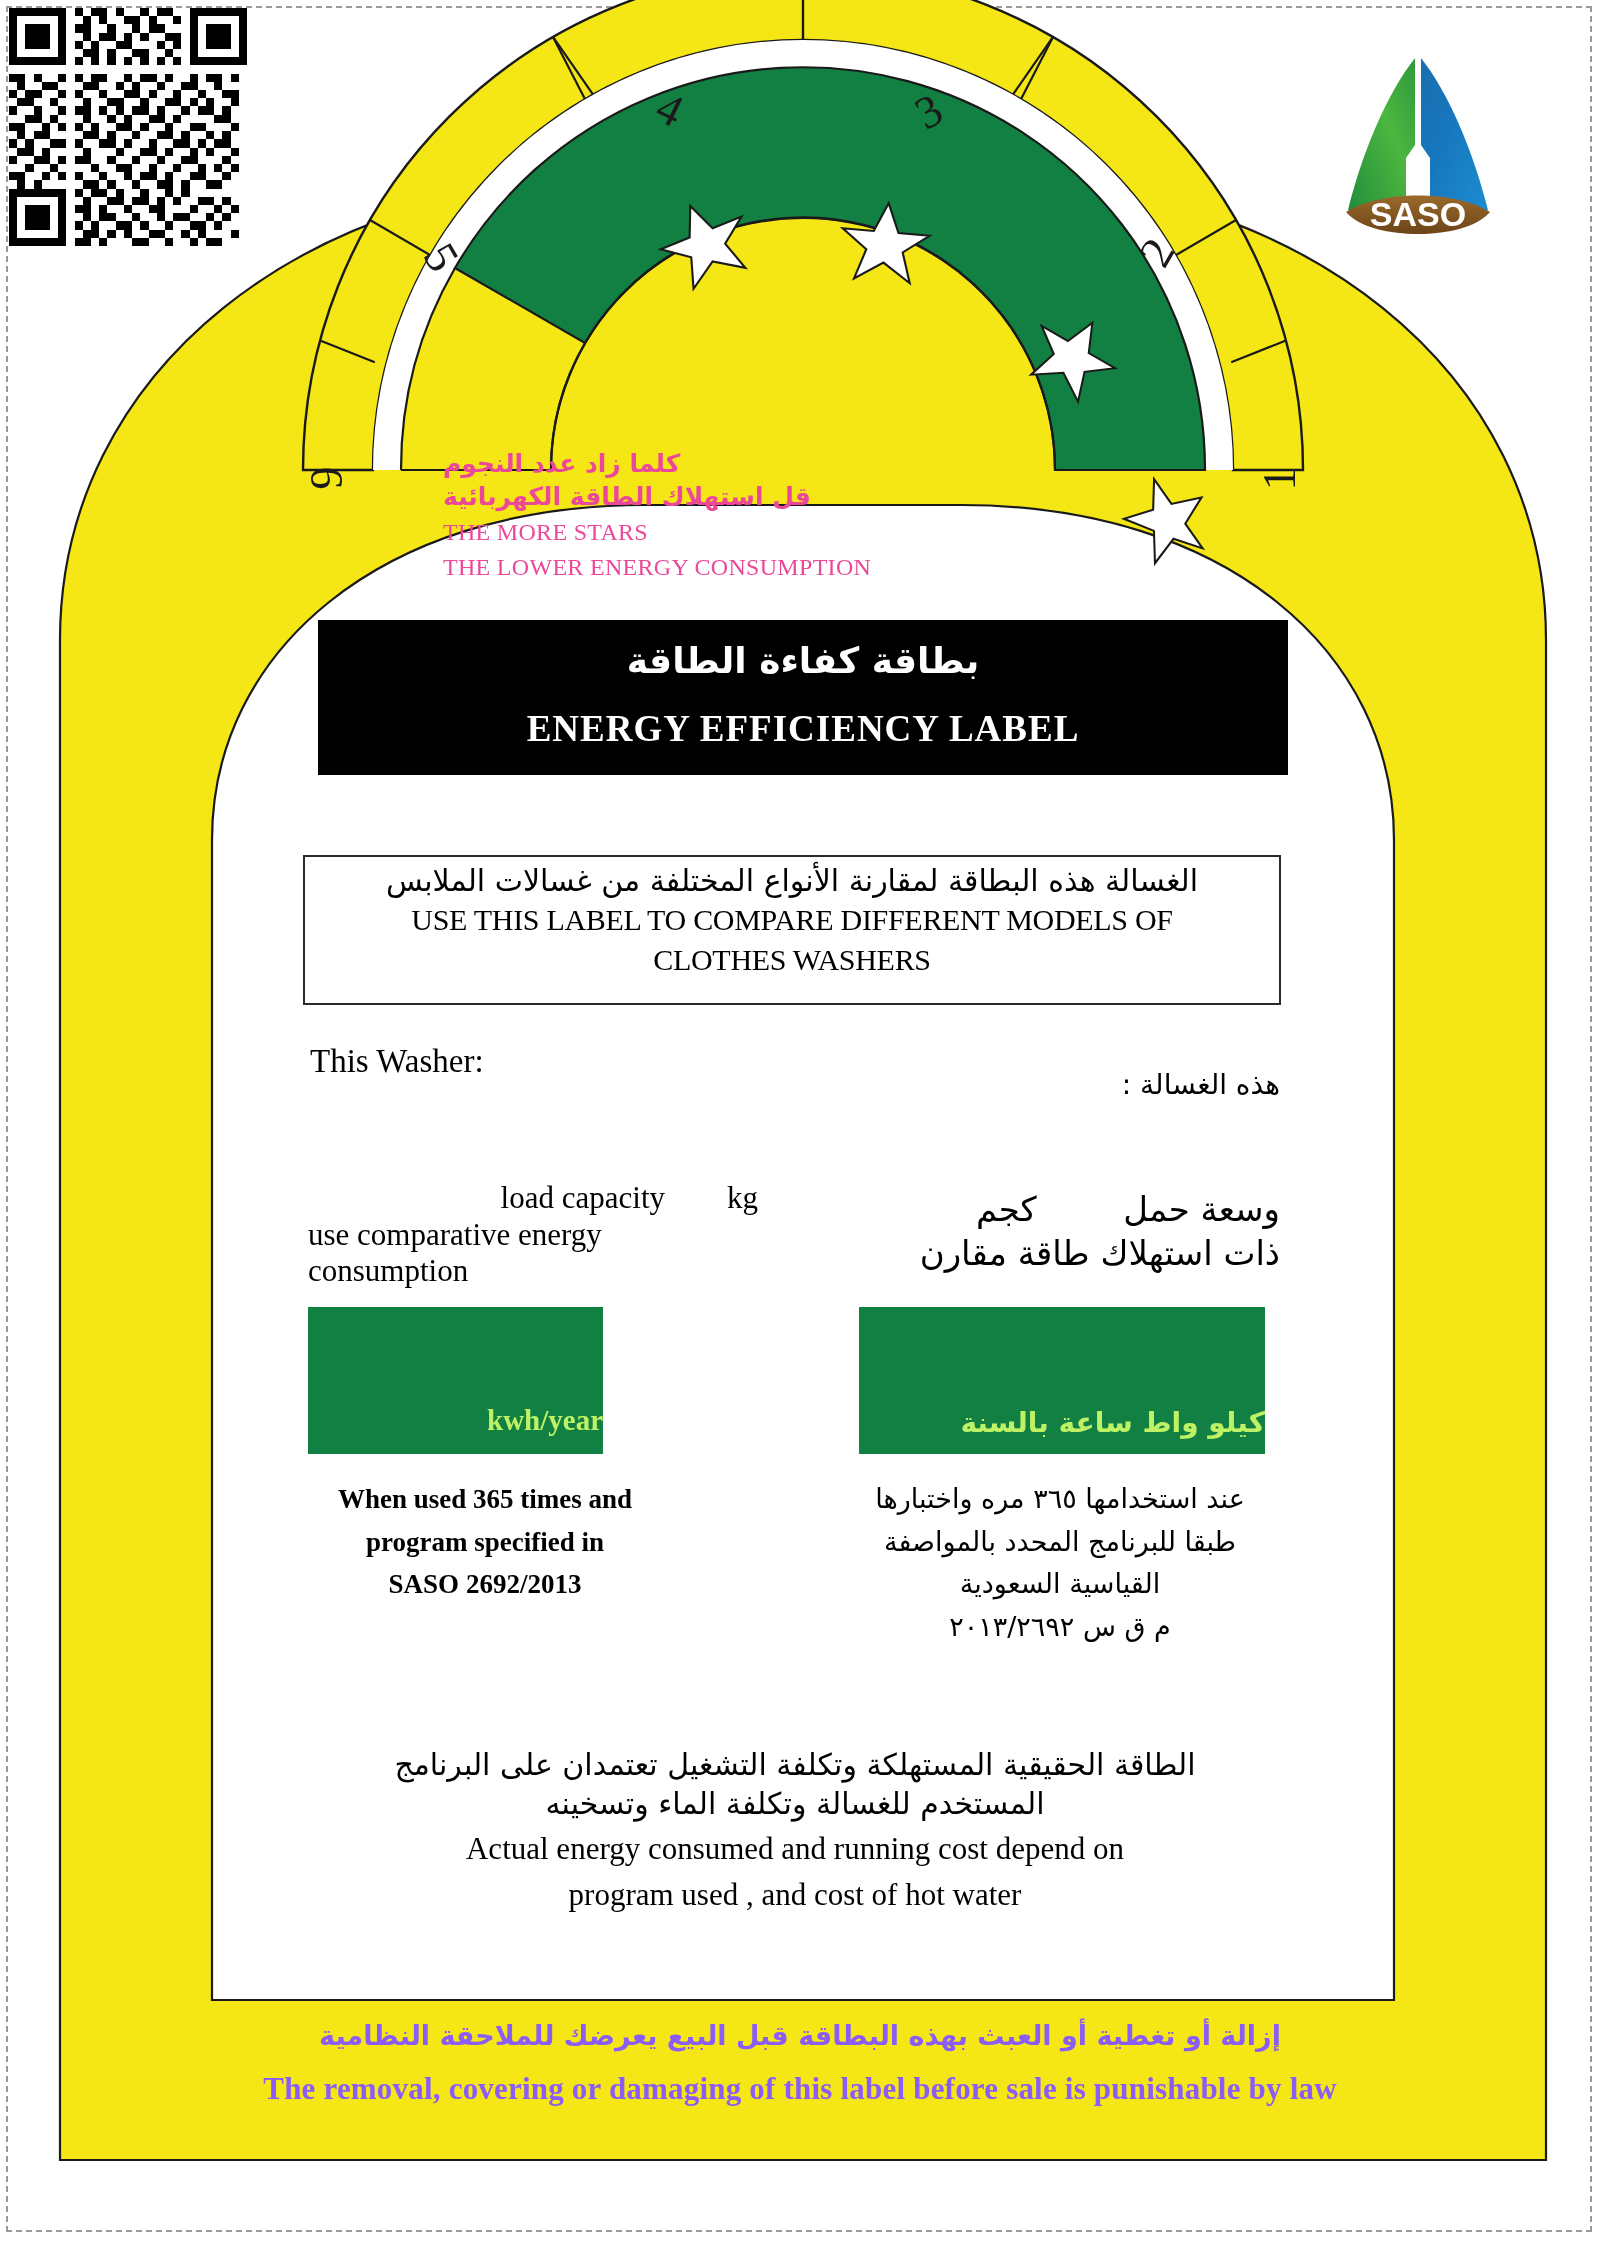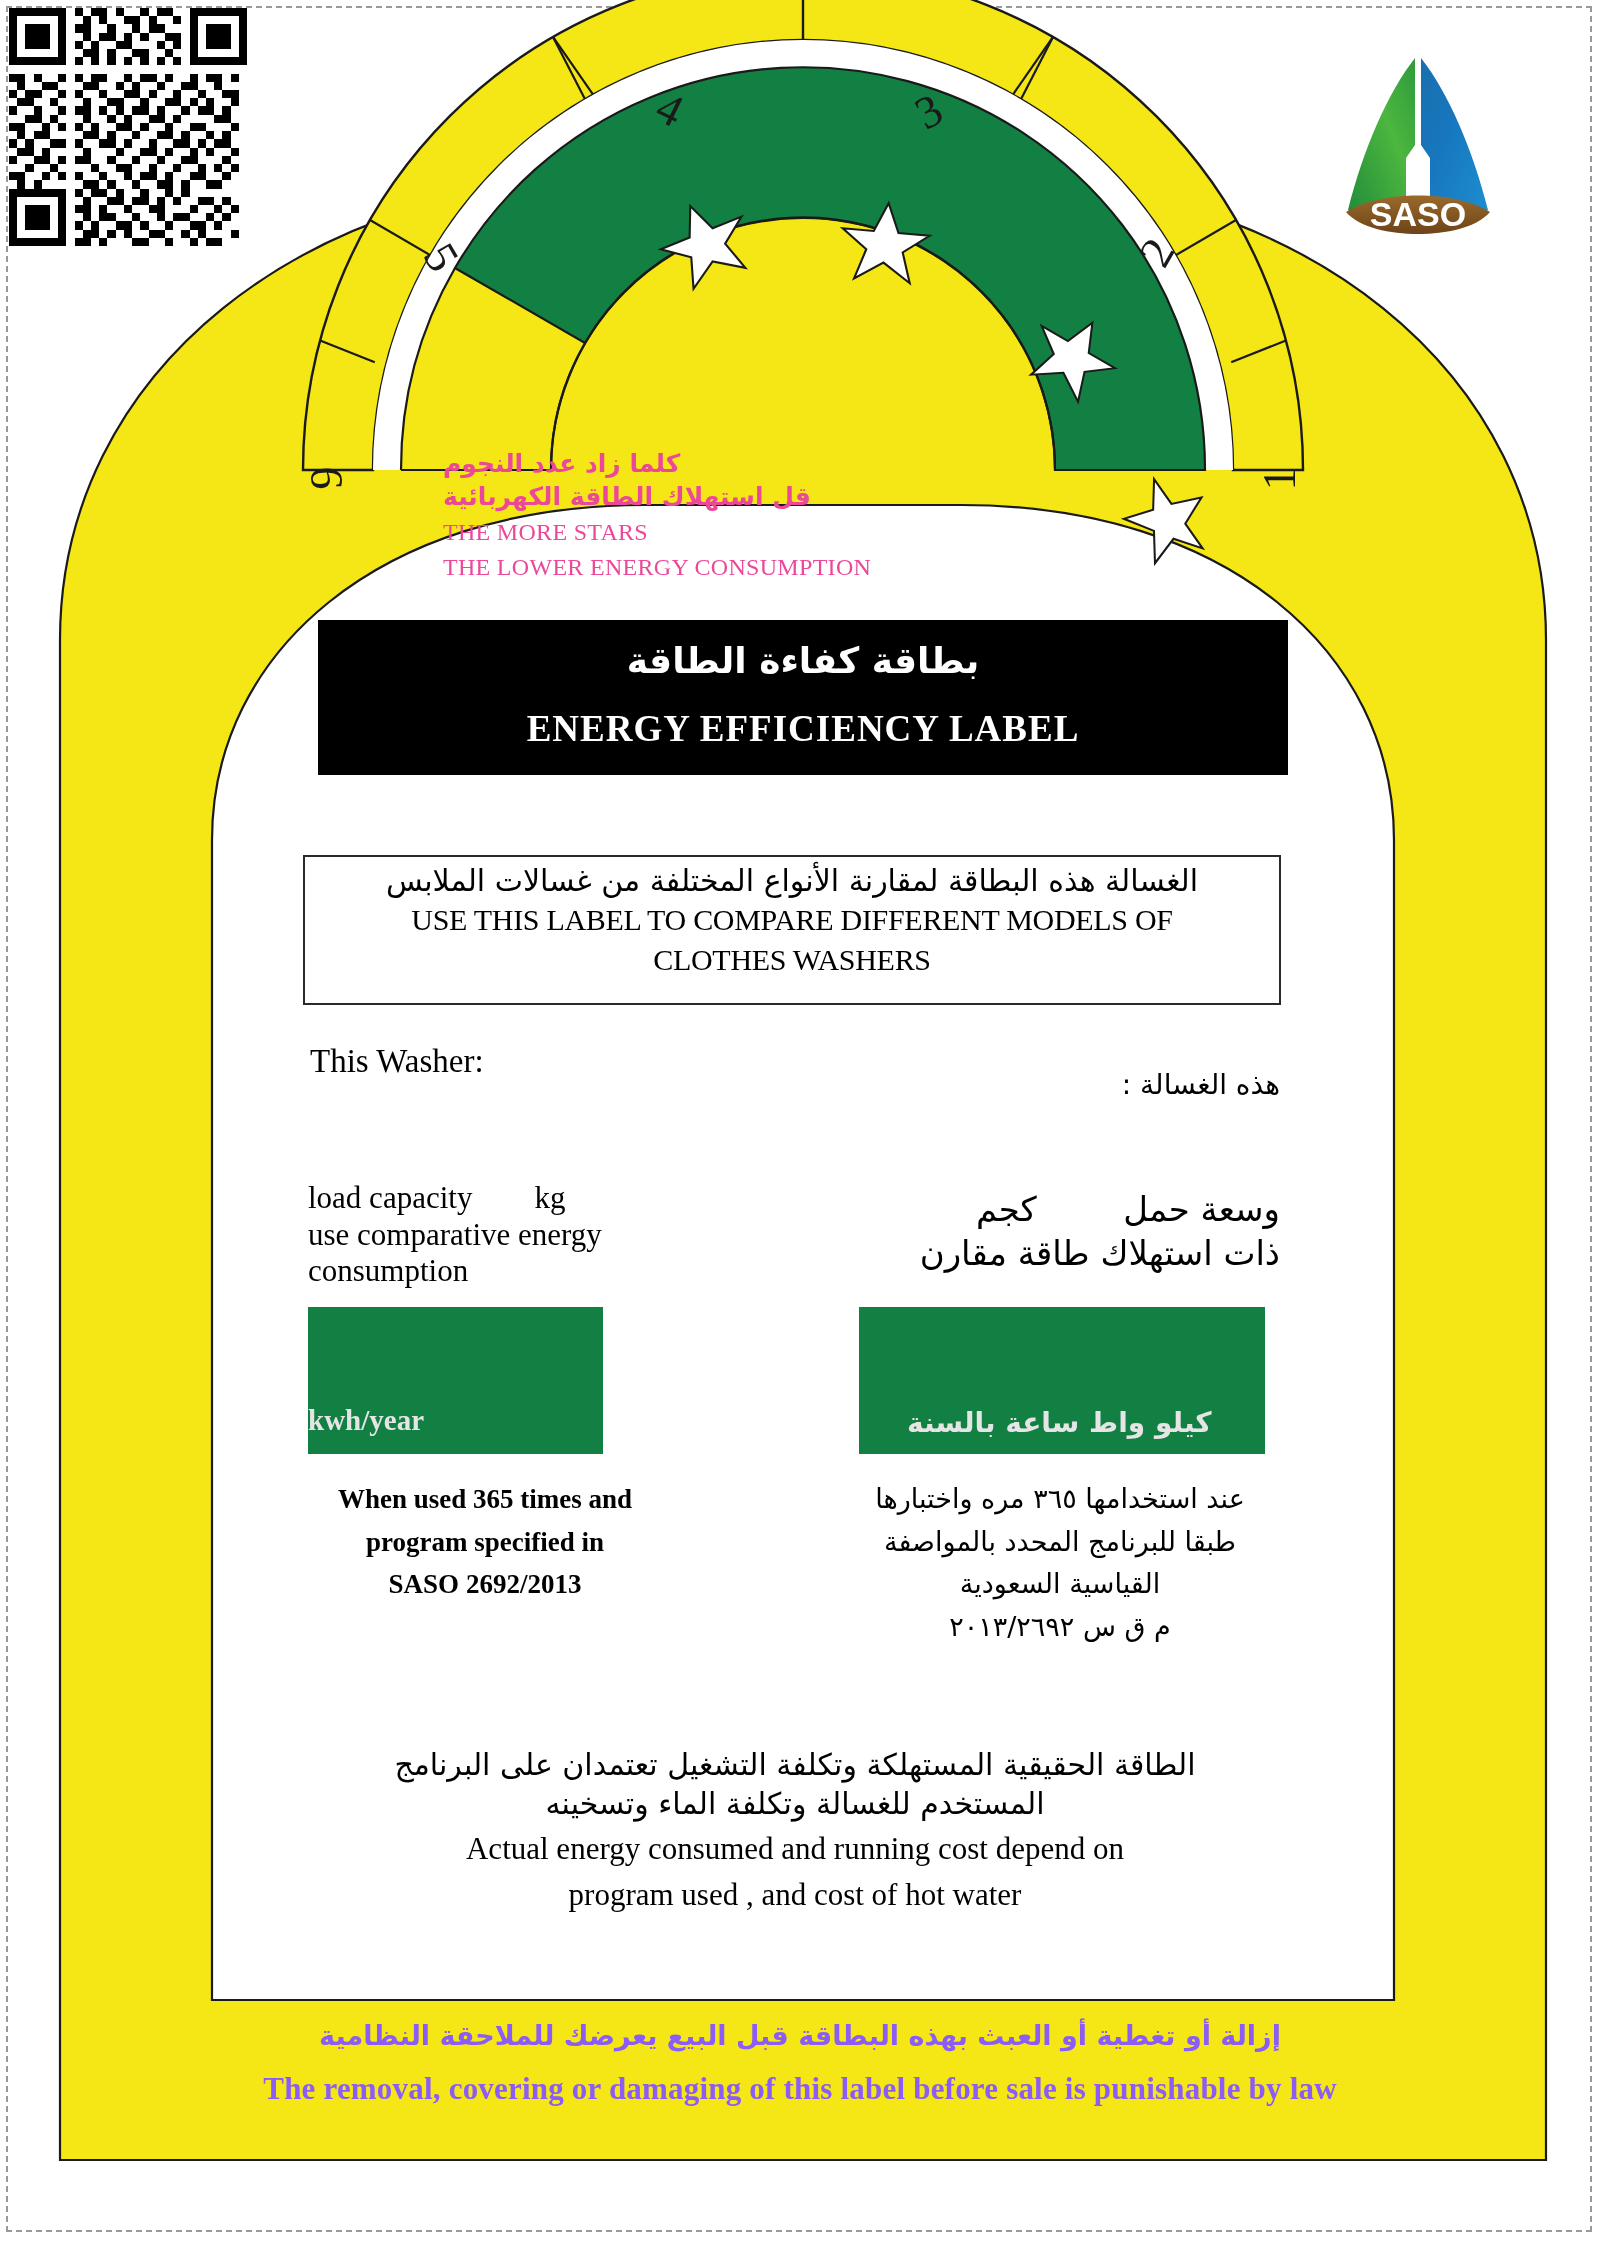--- a/index.html
+++ b/index.html
@@ -132,37 +132,37 @@
     direction: rtl;
     font-family: "DejaVu Sans", sans-serif;
   }
 
   .spec-en {
     left: 308px; top: 1180px;
     font-size: 31px;
     line-height: 1.18;
     width: 450px;
   }
-  .spec-en .row1 { white-space: pre; }
+  .spec-en .row1 { white-space: pre; text-align: right; }
   .spec-ar {
     left: 860px; top: 1188px;
     width: 420px;
     text-align: right;
     font-size: 34px;
     direction: rtl;
     font-family: "DejaVu Sans", sans-serif;
     line-height: 1.28;
   }
   .spec-ar .row1 { white-space: pre; }
 
   .green-box {
     background: #128042;
     position: absolute;
-    color: #e5e5e5;
-    text-align: left;
+    color: #bef264;
+    text-align: right;
   }
   .green-box-left {
     left: 308px; top: 1307px;
     width: 295px; height: 147px;
   }
   .green-box-right {
     left: 859px; top: 1307px;
     width: 406px; height: 147px;
   }
   .green-box .cap-en {

